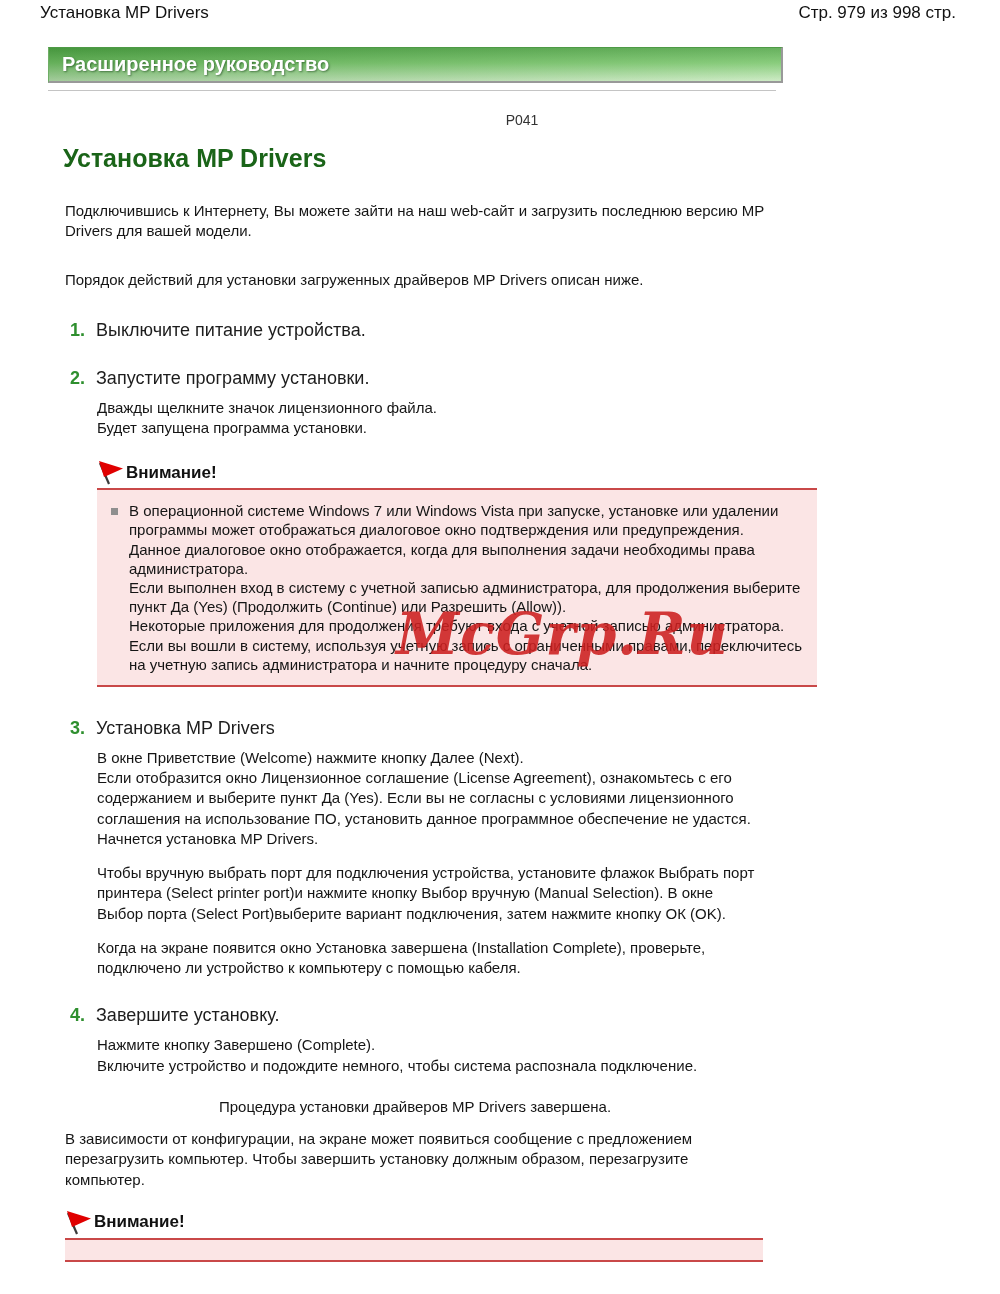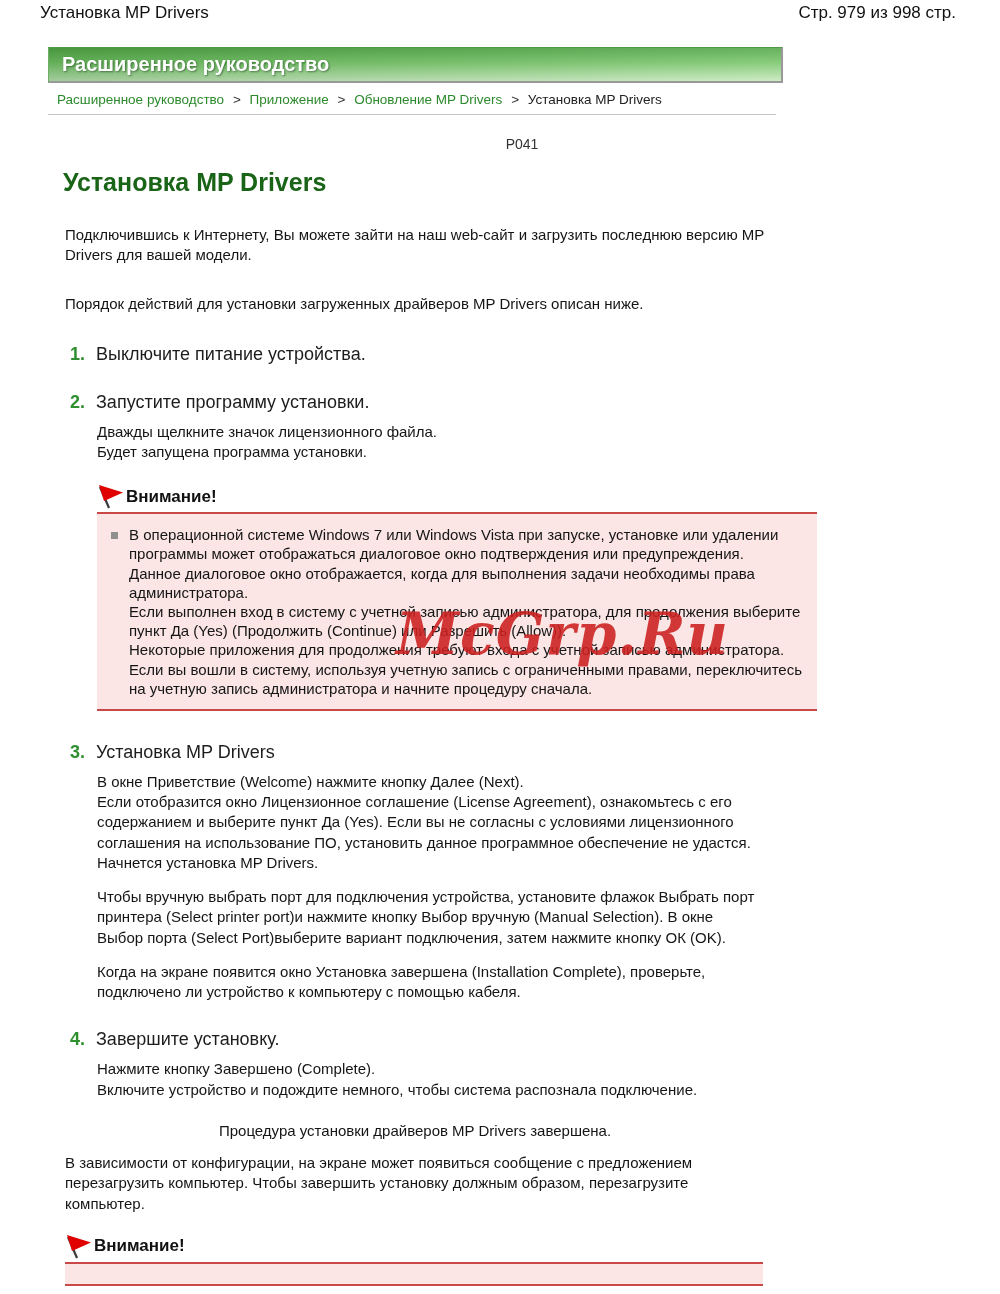--- a/index.html
+++ b/index.html
@@ -122,29 +122,20 @@
 
   <div class="doc-header">
     <span>Установка MP Drivers</span>
     <span>Стр. 979 из 998 стр.</span>
   </div>
 
   <div class="banner">
     <span class="banner-title">Расширенное руководство</span>
   </div>
 
-  <div class="breadcrumb">
-    <a>Расширенное руководство</a>
-    <span class="sep">&gt;</span>
-    <a>Приложение</a>
-    <span class="sep">&gt;</span>
-    <a>Обновление MP Drivers</a>
-    <span class="sep">&gt;</span>
-    <span class="current">Установка MP Drivers</span>
-  </div>
   <div class="rule"></div>
 
   <div class="page-code">P041</div>
 
   <h1 class="page-title">Установка MP Drivers</h1>
 
   <p class="body-text">Подключившись к Интернету, Вы можете зайти на наш web-сайт и загрузить последнюю версию MP Drivers для вашей модели.</p>
   <p class="body-text">Порядок действий для установки загруженных драйверов MP Drivers описан ниже.</p>
 
   <div class="step mt-step" style="margin-top:30px;">

